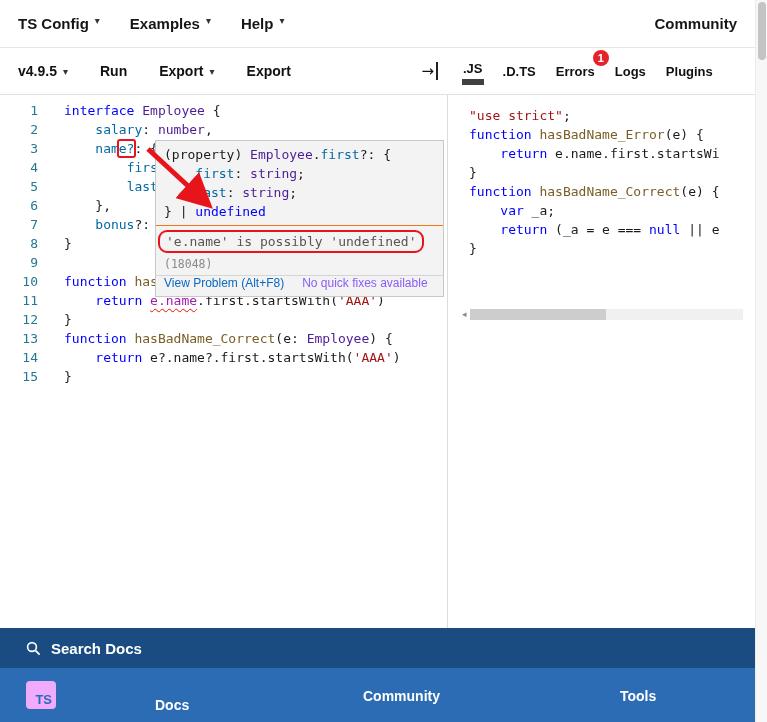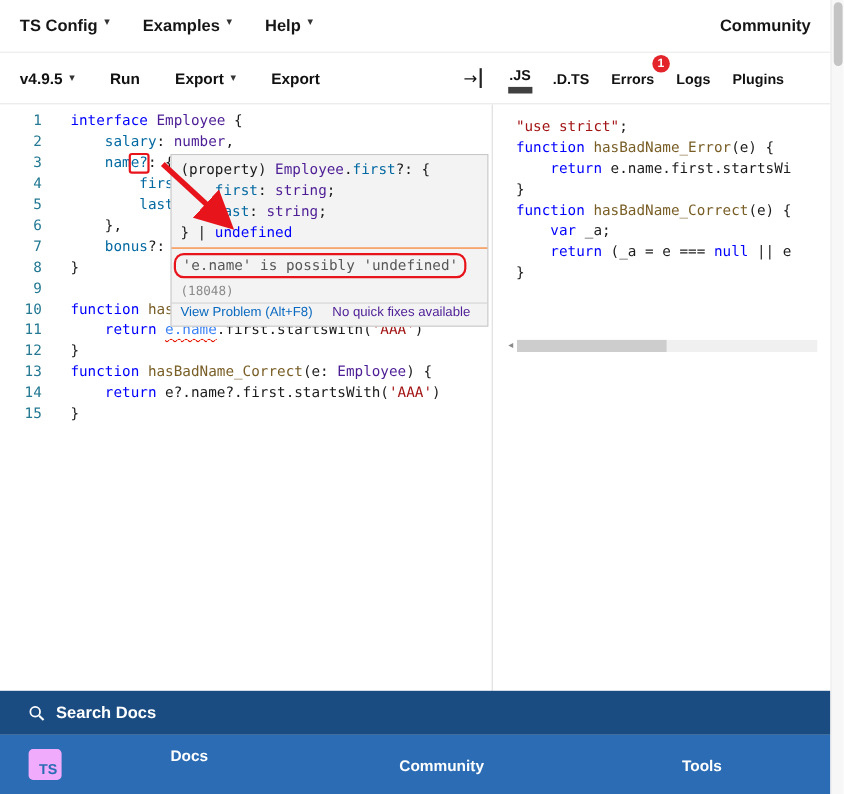--- a/index.html
+++ b/index.html
@@ -27,49 +27,49 @@
   .editor{position:relative;width:448px;height:100%;border-right:1px solid #dcdcdc;overflow:hidden}
   .code{font-family:"DejaVu Sans Mono",monospace;font-size:13px;line-height:19px;padding-top:6px;white-space:pre}
   .cl{height:19px;white-space:pre}
   .ln{display:inline-block;width:38px;text-align:right;color:#237893;margin-right:26px}
   .tk-kw{color:#0000ff}
   .tk-type{color:#4c1d95}
   .tk-prop{color:#0369a1}
   .tk-fn{color:#795E26}
   .tk-str{color:#a31515}
   .tk-pl{color:#1b1b1b}
-  .tk-err{color:#3b82f6;text-decoration:underline wavy #e51400;text-decoration-thickness:1px;text-underline-offset:3px}
+  .tk-err{color:#a21caf;text-decoration:underline wavy #e51400;text-decoration-thickness:1px;text-underline-offset:3px}
   .tk-kwu{color:#0000ff;}
   .tk-redbox{outline:2px solid #e8141b;outline-offset:0;border-radius:1px}
 
   
   .tooltip{position:absolute;left:155px;top:45px;width:289px;background:#f3f3f3;border:1px solid #c8c8c8;z-index:10;font-family:"DejaVu Sans Mono",monospace;font-size:13px;color:#1b1b1b}
   .tt-code{padding:4px 8px;line-height:19px}
   .tt-err{border-top:1px solid #f97316;padding:4px 8px 3px}
   .err-msg{display:inline-block;color:#565656;font-size:13px;line-height:17px;border:2px solid #e8141b;border-radius:9px;padding:1px 6px;margin-left:-6px;white-space:pre}
   .err-code{color:#8a8a8a;font-size:11.5px;line-height:16px;margin-top:3px}
   .tt-actions{border-top:1px solid #d4d4d4;padding:0 8px;display:flex;gap:18px;align-items:flex-start;height:21px;font-family:"Liberation Sans",sans-serif;font-size:12px}
   .link{color:#0a69c0;cursor:pointer}
-  .muted{color:#4c1d95}
+  .muted{color:#8b5cf6}
 
   
   .arrow-svg{position:absolute;left:138px;top:48px;z-index:20;pointer-events:none}
 
   
   .output{position:relative;flex:1;overflow:hidden;padding:11px 8px 0 21px}
   .hscroll{position:absolute;top:213px;left:14px;right:12px;height:12px;display:flex;align-items:center;gap:3px}
   .hs-arrow{color:#8a8a8a;font-size:9px;line-height:12px;font-family:"DejaVu Sans",sans-serif}
   .hs-track{flex:1;height:11px;background:#f0f0f0;position:relative}
   .hs-thumb{position:absolute;left:0;top:0;height:11px;width:50%;background:#cdcdcd;cursor:pointer}
 
   
   .searchbar{position:absolute;top:628px;left:0;width:755px;height:40px;background:#1a4c82;color:#fff;display:flex;align-items:center;gap:10px;padding-left:26px;font-size:15px;font-weight:700;cursor:pointer}
   .footer{position:absolute;top:668px;left:0;width:755px;height:54px;background:#2b6cb4;color:#fff;font-size:14px;font-weight:700}
   .logo{position:absolute;left:26px;top:13px;width:30px;height:28px;background:#f0abfc;color:#2b6cb4;border-radius:4px;display:flex;align-items:flex-end;justify-content:flex-end;padding:2px 4px;font-size:13px;cursor:pointer}
-  .f-docs{position:absolute;left:155px;top:11px;cursor:pointer}
+  .f-docs{position:absolute;left:155px;top:29px;cursor:pointer}
   .f-comm{position:absolute;left:363px;top:20px;cursor:pointer}
   .f-tools{position:absolute;left:620px;top:20px;cursor:pointer}
 
   
   .vscroll{position:absolute;right:0;top:0;width:12px;height:722px;background:#f7f7f7;border-left:1px solid #ebebeb;z-index:40}
   .vthumb{position:absolute;left:2px;top:2px;width:8px;height:58px;background:#c4c4c4;border-radius:4px;cursor:pointer}
 </style>
 </head>
 <body>
 

